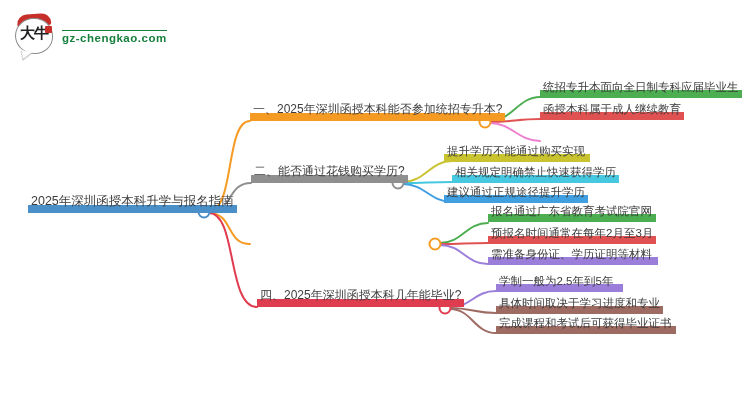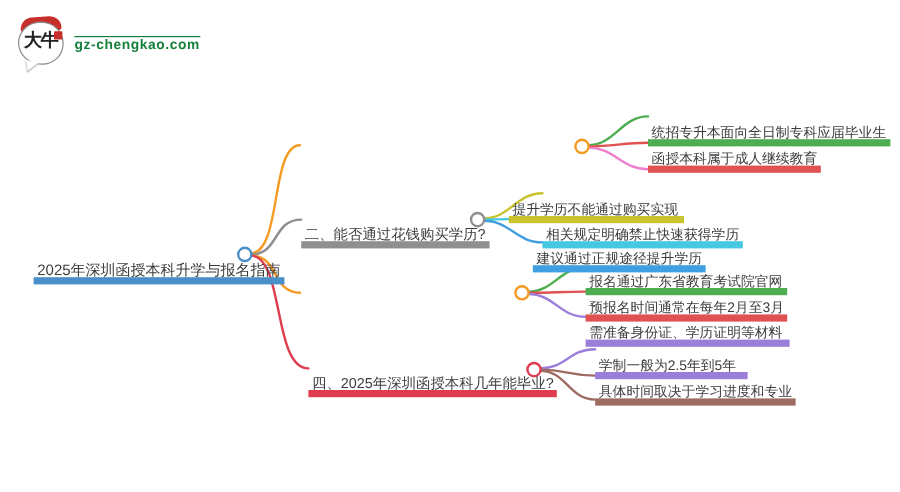--- a/index.html
+++ b/index.html
@@ -18,22 +18,22 @@
   .bubble-tail{position:absolute;left:6px;bottom:-2px;width:0;height:0;
                border-left:4px solid transparent;border-right:7px solid transparent;
                border-top:9px solid #fff;transform:rotate(14deg);
                filter:drop-shadow(0 1.5px 0 #8a8a8a);}
   .logo-text{margin-left:6px;}
   .logo-title{font-size:15px;font-weight:bold;color:#17803c;letter-spacing:1px;line-height:17px;}
   .logo-divider{height:1px;background:#17803c;margin:2px 0 1px 0;width:100%;}
   .logo-url{font-size:11.5px;font-weight:bold;color:#17803c;letter-spacing:.5px;line-height:13px;}
   
   #wires{position:absolute;left:0;top:0;}
-  .node{position:absolute;box-sizing:border-box;border-bottom:6px solid #0f766e;
-        white-space:nowrap;padding:0 3px 1px 3px;overflow:visible;margin-top:24px;}
+  .node{position:absolute;box-sizing:border-box;border-bottom:8px solid #0f766e;
+        white-space:nowrap;padding:0 3px 1px 3px;overflow:visible;}
   .root-node{font-size:12.5px;line-height:18px;height:21px;}
   .branch-node{font-size:12px;line-height:17px;height:20px;}
   .child-node{font-size:11.5px;line-height:15px;height:18px;}
 </style>
 </head>
 <body>
 
 <div id="stage">
 
   <div id="logo">
@@ -77,30 +77,32 @@
       <circle cx="204" cy="212" r="5.5" fill="#fff" stroke="#4a8fc7"></circle>
       <circle cx="485" cy="122" r="5.5" fill="#fff" stroke="#f59a23"></circle>
       <circle cx="398" cy="183" r="5.5" fill="#fff" stroke="#8f8f8f"></circle>
       <circle cx="435" cy="244" r="5.5" fill="#fff" stroke="#f59a23"></circle>
       <circle cx="445" cy="308" r="5.5" fill="#fff" stroke="#e03c50"></circle>
     </g>
   </svg>
 
   <div class="node root-node" style="left: 28px; top: 192px; min-width: 171px; border-bottom-color: rgb(74, 143, 199);">2025年深圳函授本科升学与报名指南</div>
 
+  <div class="node branch-node" style="left: 250px; top: 101px; min-width: 229px; border-bottom-color: rgb(245, 154, 35);">一、2025年深圳函授本科能否参加统招专升本?</div>
   <div class="node branch-node" style="left: 251px; top: 163px; min-width: 140px; border-bottom-color: rgb(143, 143, 143);">二、能否通过花钱购买学历?</div>
   <div class="node branch-node" style="left: 257px; top: 287px; min-width: 185px; border-bottom-color: rgb(224, 60, 80);">四、2025年深圳函授本科几年能毕业?</div>
 
   <div class="node child-node" style="left: 540px; top: 80px; min-width: 200px; border-bottom-color: rgb(76, 174, 81);">统招专升本面向全日制专科应届毕业生</div>
   <div class="node child-node" style="left: 540px; top: 102px; min-width: 143px; border-bottom-color: rgb(224, 82, 82);">函授本科属于成人继续教育</div>
 
-  <div class="node child-node" style="left: 424px; top: 144px; min-width: 146px; border-bottom-color: rgb(201, 195, 47);">提升学历不能通过购买实现</div>
+  <div class="node child-node" style="left: 444px; top: 144px; min-width: 146px; border-bottom-color: rgb(201, 195, 47);">提升学历不能通过购买实现</div>
   <div class="node child-node" style="left: 452px; top: 165px; min-width: 166px; border-bottom-color: rgb(69, 200, 224);">相关规定明确禁止快速获得学历</div>
   <div class="node child-node" style="left: 444px; top: 185px; min-width: 144px; border-bottom-color: rgb(63, 159, 224);">建议通过正规途径提升学历</div>
 
   <div class="node child-node" style="left: 488px; top: 204px; min-width: 168px; border-bottom-color: rgb(76, 174, 81);">报名通过广东省教育考试院官网</div>
   <div class="node child-node" style="left: 488px; top: 226px; min-width: 168px; border-bottom-color: rgb(224, 82, 82);">预报名时间通常在每年2月至3月</div>
   <div class="node child-node" style="left: 488px; top: 247px; min-width: 170px; border-bottom-color: rgb(155, 126, 217);">需准备身份证、学历证明等材料</div>
 
   <div class="node child-node" style="left: 496px; top: 274px; min-width: 127px; border-bottom-color: rgb(155, 126, 217);">学制一般为2.5年到5年</div>
   <div class="node child-node" style="left: 496px; top: 296px; min-width: 167px; border-bottom-color: rgb(158, 107, 99);">具体时间取决于学习进度和专业</div>
+  <div class="node child-node" style="left: 496px; top: 316px; min-width: 180px; border-bottom-color: rgb(158, 107, 99);">完成课程和考试后可获得毕业证书</div>
 
 </div>
 
 </body></html>

